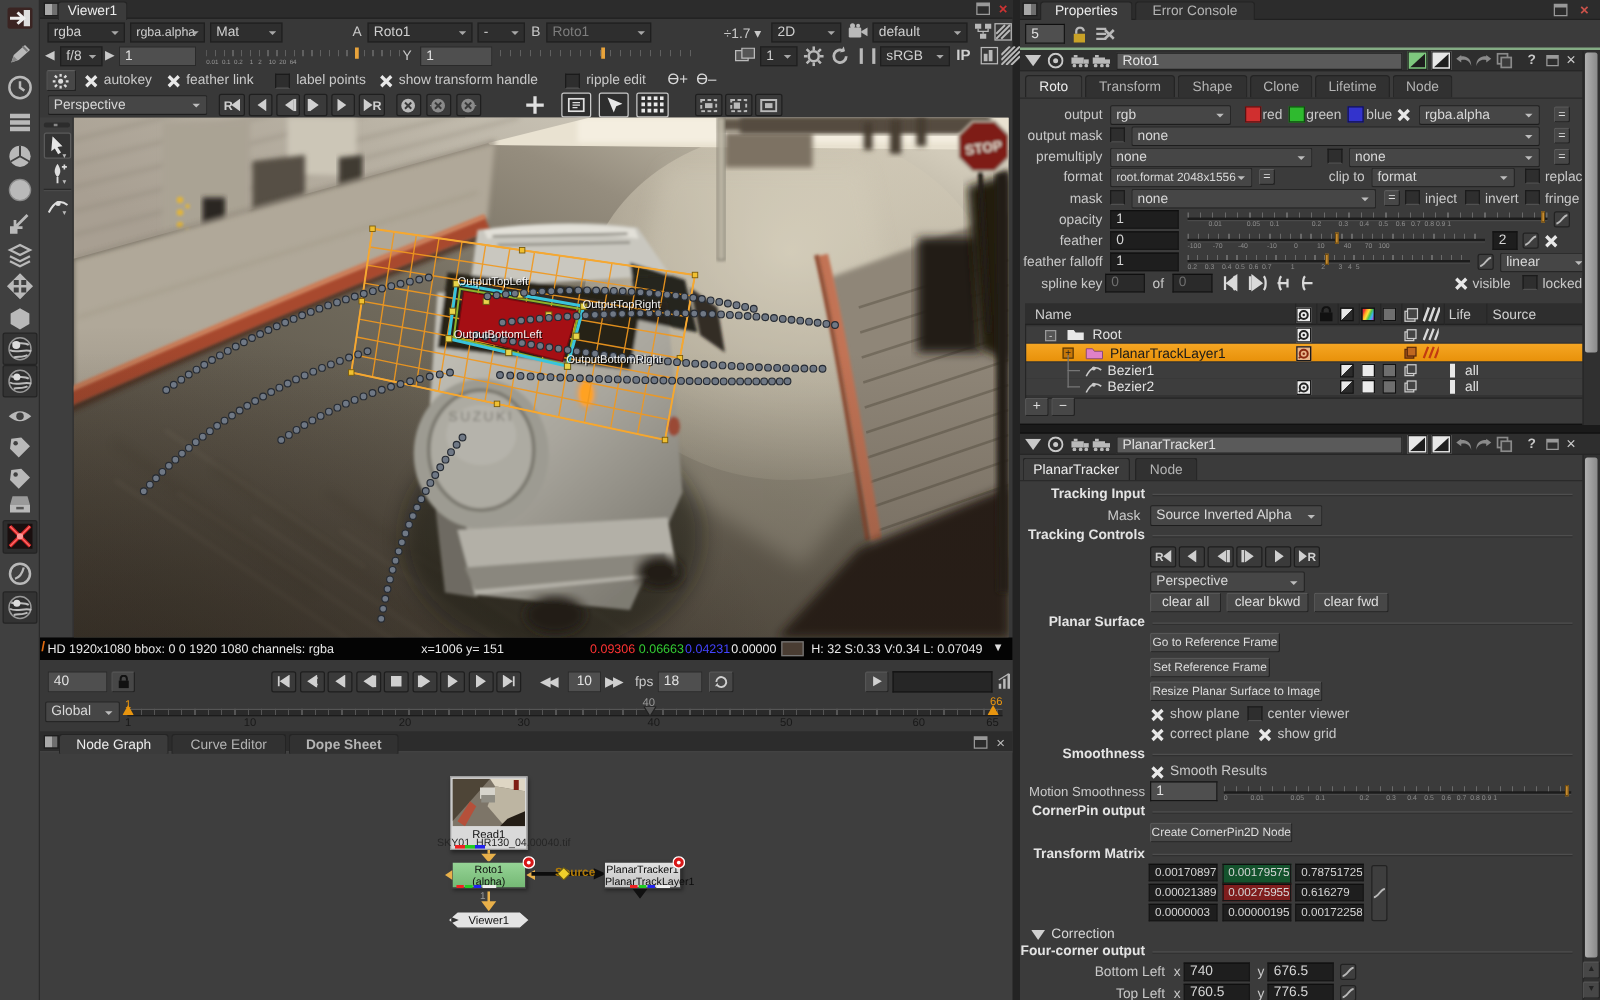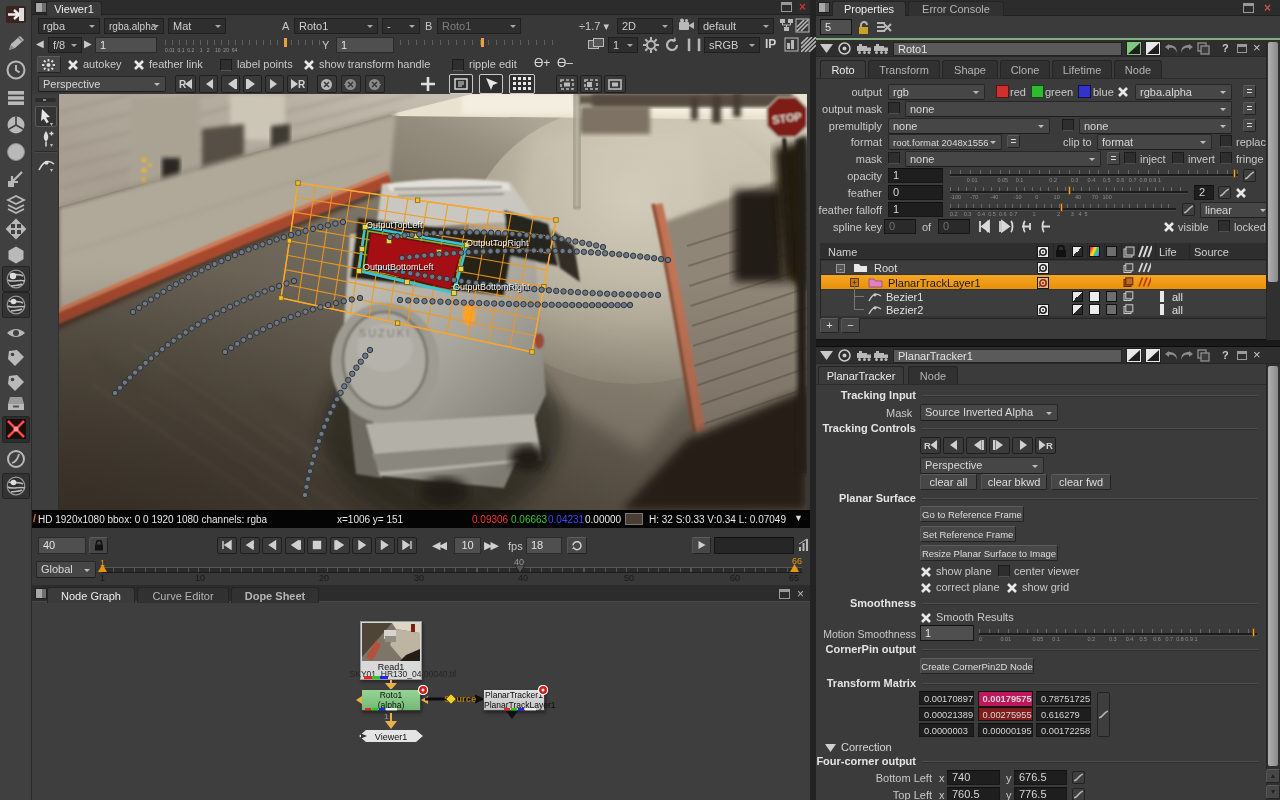--- a/index.html
+++ b/index.html
@@ -1355,21 +1355,21 @@
 <div class="abs" style="left:163px;top:633px;width:278px;height:2px;background:#1c1c1c;box-shadow:0 1px 0 #4a4a4a;"></div>
 <div class="abs" style="left:163px;top:629px;width:278px;height:4px;background:repeating-linear-gradient(90deg,#6a6a6a 0 1px,transparent 1px 9.6px);"></div>
 <div class="abs" style="left:436px;top:628px;width:3px;height:9px;background:#e8a33b;border:1px solid #6b4a12;"></div>
 <div class="abs" style="left:163px;top:636px;width:278px;height:5px;color:#8d8d8d;font-size:5.5px;white-space:nowrap;">0&nbsp;&nbsp;&nbsp;&nbsp;&nbsp;&nbsp;&nbsp;&nbsp;&nbsp;&nbsp;&nbsp;&nbsp;0.01&nbsp;&nbsp;&nbsp;&nbsp;&nbsp;&nbsp;&nbsp;&nbsp;&nbsp;&nbsp;&nbsp;&nbsp;&nbsp;&nbsp;0.05&nbsp;&nbsp;&nbsp;&nbsp;&nbsp;&nbsp;0.1&nbsp;&nbsp;&nbsp;&nbsp;&nbsp;&nbsp;&nbsp;&nbsp;&nbsp;&nbsp;&nbsp;&nbsp;&nbsp;&nbsp;&nbsp;&nbsp;&nbsp;&nbsp;0.2&nbsp;&nbsp;&nbsp;&nbsp;&nbsp;&nbsp;&nbsp;&nbsp;&nbsp;0.3&nbsp;&nbsp;&nbsp;&nbsp;&nbsp;&nbsp;0.4&nbsp;&nbsp;&nbsp;&nbsp;0.5&nbsp;&nbsp;&nbsp;&nbsp;0.6&nbsp;&nbsp;&nbsp;0.7&nbsp;&nbsp;0.8&nbsp;0.9&nbsp;1</div>
 <div class="abs" style="left:0px;top:643px;width:100px;text-align:right;white-space:nowrap;font-size:11px;font-weight:bold;color:#e4e4e4;">CornerPin output</div>
 <div class="abs hline" style="left:106px;top:649px;width:336px;"></div>
 <div class="abs btn" style="left:104px;top:658px;width:114px;height:16px;line-height:14px;"><span style="font-size:9.5px">Create CornerPin2D Node</span></div>
 <div class="abs" style="left:0px;top:677px;width:100px;text-align:right;white-space:nowrap;font-size:11px;font-weight:bold;color:#e4e4e4;">Transform Matrix</div>
 <div class="abs hline" style="left:106px;top:683px;width:336px;"></div>
 <div class="abs inp" style="left:103.0px;top:691px;width:55px;height:14px;line-height:12px;background:#1e1e1e;color:#d6d6d6;"><span style="font-size:9.3px">0.00170897</span></div>
-<div class="abs inp" style="left:161.5px;top:691px;width:55px;height:16px;line-height:12px;background:#be185d;color:#d6d6d6;font-weight:bold;"><span style="font-size:9.3px">0.00179575</span></div>
+<div class="abs inp" style="left:161.5px;top:691px;width:55px;height:16px;line-height:12px;background:#14532d;color:#d6d6d6;"><span style="font-size:9.3px">0.00179575</span></div>
 <div class="abs inp" style="left:220.0px;top:691px;width:55px;height:14px;line-height:12px;background:#1e1e1e;color:#d6d6d6;"><span style="font-size:9.3px">0.78751725</span></div>
 <div class="abs inp" style="left:103.0px;top:707px;width:55px;height:14px;line-height:12px;background:#1e1e1e;color:#d6d6d6;"><span style="font-size:9.3px">0.00021389</span></div>
 <div class="abs inp" style="left:161.5px;top:707px;width:55px;height:14px;line-height:12px;background:#7f1d1d;color:#d6d6d6;"><span style="font-size:9.3px">0.00275955</span></div>
 <div class="abs inp" style="left:220.0px;top:707px;width:55px;height:14px;line-height:12px;background:#1e1e1e;color:#d6d6d6;"><span style="font-size:9.3px">0.616279</span></div>
 <div class="abs inp" style="left:103.0px;top:723px;width:55px;height:14px;line-height:12px;background:#1e1e1e;color:#d6d6d6;"><span style="font-size:9.3px">0.0000003</span></div>
 <div class="abs inp" style="left:161.5px;top:723px;width:55px;height:14px;line-height:12px;background:#1e1e1e;color:#d6d6d6;"><span style="font-size:9.3px">0.00000195</span></div>
 <div class="abs inp" style="left:220.0px;top:723px;width:55px;height:14px;line-height:12px;background:#1e1e1e;color:#d6d6d6;"><span style="font-size:9.3px">0.00172258</span></div>
 <div class="abs curvebtn" style="left:281px;top:692px;width:13px;height:45px;"></div>
 <svg class="abs" style="left:282px;top:709px" width="11" height="11" viewBox="0 0 10 10">
         <path d="M1 8C4 8 6 2 9 2" fill="none" stroke="#b9b9b9" stroke-width="1.3"></path>

